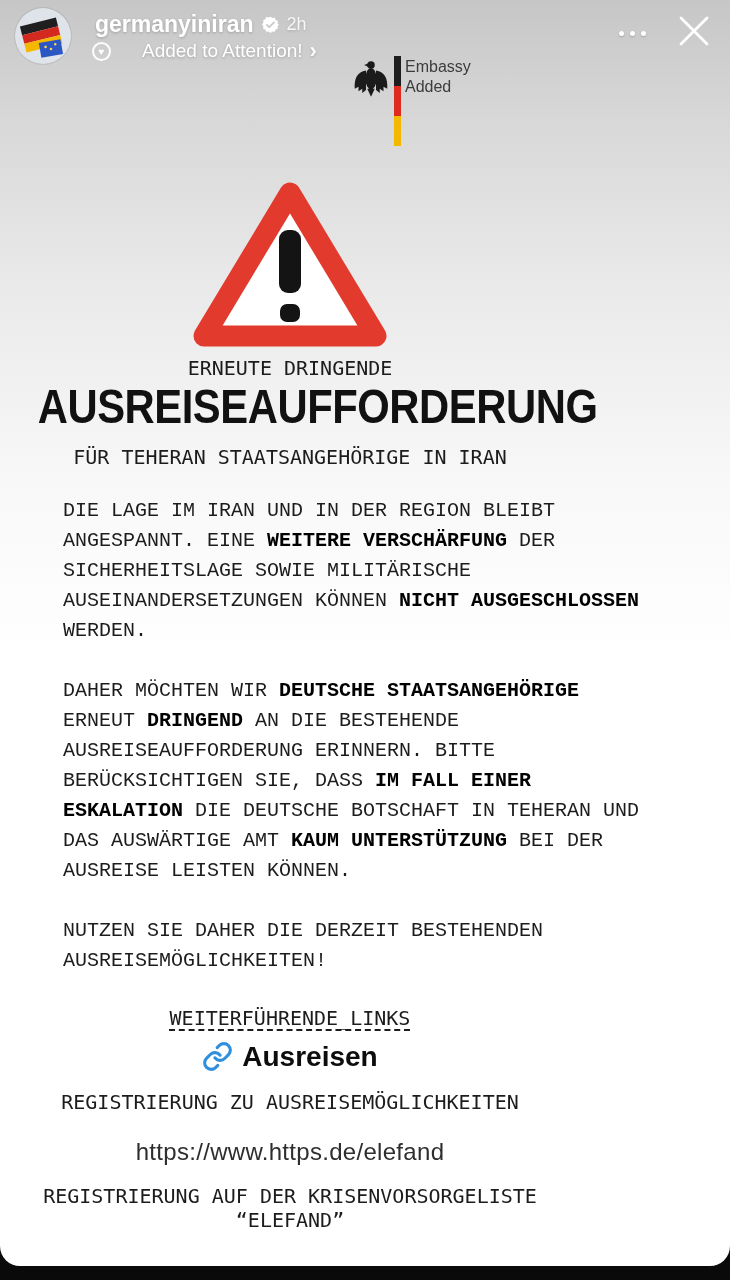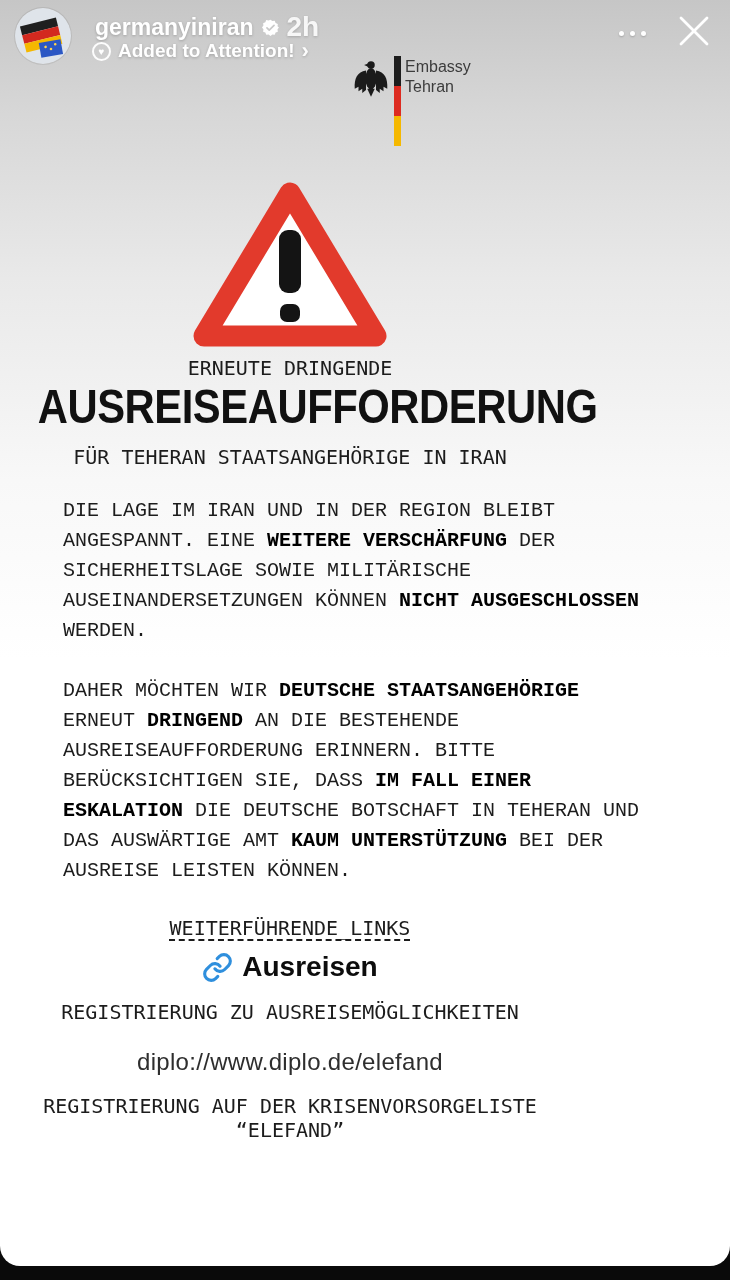--- a/index.html
+++ b/index.html
@@ -7,26 +7,26 @@
          font-family:"Liberation Sans",sans-serif;}
   .story{position:absolute;left:0;top:0;width:730px;height:1266px;
          border-radius:0 0 20px 20px;overflow:hidden;
          background:linear-gradient(180deg,#c6c6c6 0%,#d7d7d7 9%,#e9e9e9 22%,#f8f8f8 38%,#ffffff 52%);}
   
   .hdr-text{color:#fff;text-shadow:0 1px 3px rgba(0,0,0,.22);}
   .avatar{position:absolute;left:15px;top:8px;width:56px;height:56px;border-radius:50%;
           overflow:hidden;box-shadow:0 0 0 1px rgba(0,0,0,.08);}
   .uname-row{position:absolute;left:95px;top:11px;display:flex;align-items:center;gap:8px;}
   .uname{font-size:23px;font-weight:700;}
-  .tstamp{font-size:28px;font-weight:700;opacity:.85;}
+  .tstamp{font-size:18px;font-weight:400;opacity:.85;}
   .added-row{position:absolute;left:92px;top:38px;display:flex;align-items:center;gap:7px;}
   .added-icon{width:19px;height:19px;border-radius:50%;border:2px solid rgba(255,255,255,.95);
               display:flex;align-items:center;justify-content:center;font-size:10px;color:#fff;
               box-sizing:border-box;text-shadow:none;}
-  .added-label{font-size:19px;font-weight:700;}
+  .added-label{font-size:19px;font-weight:400;margin-left:24px;}
   .added-chev{font-size:22px;font-weight:700;opacity:.95;}
   .dots{position:absolute;right:80px;top:27px;display:flex;gap:6px;cursor:pointer;padding:4px;}
   .dots i{width:5px;height:5px;border-radius:50%;background:#fff;box-shadow:0 1px 2px rgba(0,0,0,.2);}
   .closeb{position:absolute;right:16px;top:11px;width:40px;height:40px;cursor:pointer;}
   
   .embassy{position:absolute;left:352px;top:56px;display:flex;}
   .eagle{width:38px;height:40px;margin-top:2px;}
   .stripe{width:7px;height:90px;margin-left:4px;display:flex;flex-direction:column;}
   .stripe i{flex:1;}
   .emb-text{margin-left:4px;color:#3c3c3c;font-size:16px;line-height:20px;padding-top:1px;}
@@ -39,21 +39,21 @@
          letter-spacing:-.5px;white-space:nowrap;transform:scaleX(.87);transform-origin:50% 50%;
          color:#111;}
   .subtitle{margin-top:13px;text-align:center;font-family:"DejaVu Sans Mono",monospace;font-size:20px;}
   .bodytxt{margin:27px 0 0 63px;width:594px;font-family:Liberation Mono, monospace;
            font-size:20px;line-height:30px;}
   .bodytxt p{margin:0 0 30px 0;}
   .bodytxt .b{font-weight:700;color:#000;}
   .links-heading{margin-top:14px;text-align:center;font-family:"DejaVu Sans Mono",monospace;
                  font-size:20px;text-decoration:underline dashed;text-decoration-thickness:2px;
                  text-underline-offset:4px;}
-  .link-row{margin-top:11px;display:flex;align-items:center;justify-content:center;gap:9px;cursor:pointer;}
+  .link-row{margin-top:11px;display:flex;justify-content:center;gap:9px;cursor:pointer;}
   .link-label{font-size:28px;font-weight:600;color:#0d0d0d;}
   .info-line{margin-top:17px;text-align:center;font-family:"DejaVu Sans Mono",monospace;font-size:20px;}
   .url-line{margin-top:24px;text-align:center;font-size:24px;letter-spacing:.3px;color:#2e2e2e;}
   .reg-line{margin-top:18px;text-align:center;font-family:"DejaVu Sans Mono",monospace;font-size:20px;}
 </style>
 </head>
 <body>
 
 <div class="stage">
   <div class="story">
@@ -66,54 +66,55 @@
         <rect x="88" y="126" width="20" height="18" rx="7" fill="#141414"></rect>
       </svg>
 
       <div class="pretitle">ERNEUTE DRINGENDE</div>
       <div class="title">AUSREISEAUFFORDERUNG</div>
       <div class="subtitle">FÜR TEHERAN STAATSANGEHÖRIGE IN IRAN</div>
 
       <div class="bodytxt">
         <p><span>DIE LAGE IM IRAN UND IN DER REGION BLEIBT ANGESPANNT. EINE </span><span class="b">WEITERE VERSCHÄRFUNG</span><span> DER SICHERHEITSLAGE SOWIE MILITÄRISCHE AUSEINANDERSETZUNGEN KÖNNEN </span><span class="b">NICHT AUSGESCHLOSSEN</span><span> WERDEN.</span></p>
         <p><span>DAHER MÖCHTEN WIR </span><span class="b">DEUTSCHE STAATSANGEHÖRIGE</span><span> ERNEUT </span><span class="b">DRINGEND</span><span> AN DIE BESTEHENDE AUSREISEAUFFORDERUNG ERINNERN. BITTE BERÜCKSICHTIGEN SIE, DASS </span><span class="b">IM FALL EINER ESKALATION</span><span> DIE DEUTSCHE BOTSCHAFT IN TEHERAN UND DAS AUSWÄRTIGE AMT </span><span class="b">KAUM UNTERSTÜTZUNG</span><span> BEI DER AUSREISE LEISTEN KÖNNEN.</span></p>
+        <p><span>NUTZEN SIE DAHER DIE DERZEIT BESTEHENDEN AUSREISEMÖGLICHKEITEN!</span></p>
       </div>
 
       <div class="links-heading">WEITERFÜHRENDE_LINKS</div>
 
       <div class="link-row">
         <svg width="31" height="31" viewBox="0 0 24 24" fill="none" stroke="#2f8fdd" stroke-width="2.4" stroke-linecap="round" stroke-linejoin="round">
           <path d="M10 13a5 5 0 0 0 7.54.54l3-3a5 5 0 0 0-7.07-7.07l-1.72 1.71"></path>
           <path d="M14 11a5 5 0 0 0-7.54-.54l-3 3a5 5 0 0 0 7.07 7.07l1.71-1.71"></path>
         </svg>
         <span class="link-label">Ausreisen</span>
       </div>
 
       <div class="info-line">REGISTRIERUNG ZU AUSREISEMÖGLICHKEITEN</div>
-      <div class="url-line">diplo://www.diplo.de/elefand</div>
+      <div class="url-line">https://www.https.de/elefand</div>
       <div class="reg-line">REGISTRIERUNG AUF DER KRISENVORSORGELISTE “ELEFAND”</div>
     </div>
 
     <div class="embassy">
       <svg class="eagle" viewBox="0 0 60 64" fill="#1b1b1b">
         <circle cx="30" cy="11" r="6"></circle>
         <path d="M30 7 L19 11 L28 15 Z"></path>
         <ellipse cx="30" cy="33" rx="9" ry="17"></ellipse>
         <path d="M22 20 C8 22 3 33 4 49 L10 46 L10 53 L16 49 L16 56 L22 51 Z"></path>
         <path d="M38 20 C52 22 57 33 56 49 L50 46 L50 53 L44 49 L44 56 L38 51 Z"></path>
         <path d="M24 49 L30 62 L36 49 Z"></path>
       </svg>
       <div class="stripe">
         <i style="background:#1d1d1d"></i>
           <i style="background:#dd2b20"></i>
           <i style="background:#f5b800"></i>
       </div>
       <div class="emb-text">
         <div>Embassy</div>
-        <div>Tehran</div>
+        <div>Added</div>
       </div>
     </div>
 
     <div class="avatar">
       <svg viewBox="0 0 56 56" width="56" height="56">
         <circle cx="28" cy="28" r="28" fill="#dfe4ea"></circle>
         <g transform="rotate(-14 28 24)">
           <rect x="7" y="13" width="37" height="9" fill="#1f1f1f"></rect>
           <rect x="7" y="22" width="37" height="9" fill="#d3291f"></rect>
           <rect x="7" y="31" width="37" height="9" fill="#f5b800"></rect>

